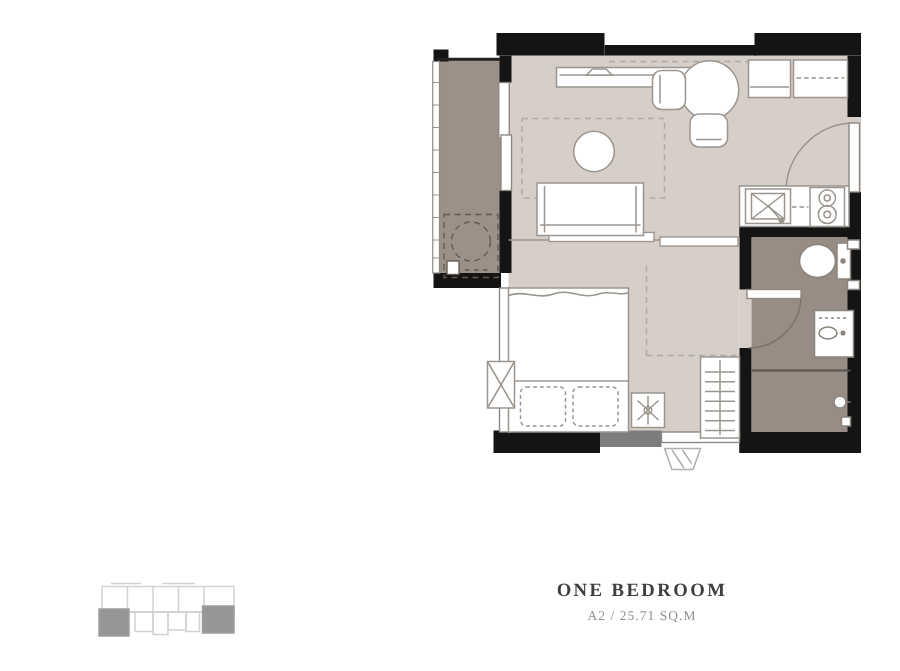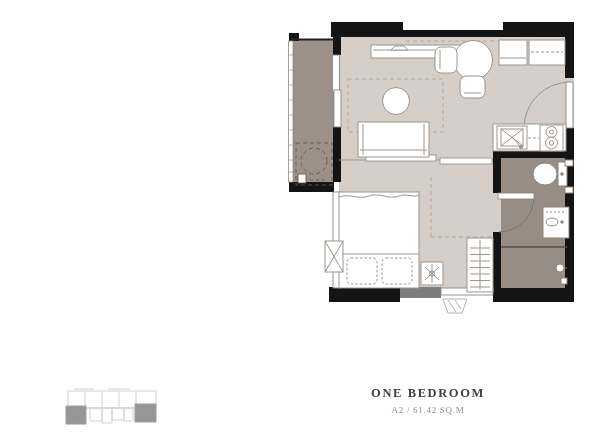--- a/index.html
+++ b/index.html
@@ -229,16 +229,16 @@
         <rect x="78" y="408" width="9" height="13"></rect>
         <line x1="20" y1="408" x2="110" y2="408"></line>
       </g>
       <rect x="20" y="406" width="20" height="18" fill="#969696" stroke="#9e9e9e"></rect>
       <rect x="89" y="404" width="21" height="18" fill="#969696" stroke="#9e9e9e"></rect>
     </g>
   </svg>
 
   <div class="title-block">
     <div class="plan-title">ONE BEDROOM</div>
-    <div class="plan-subtitle">A2 / 61.42 SQ.M</div>
+    <div class="plan-subtitle">A2 / 25.71 SQ.M</div>
   </div>
 
 </div>
 
 </body></html>

